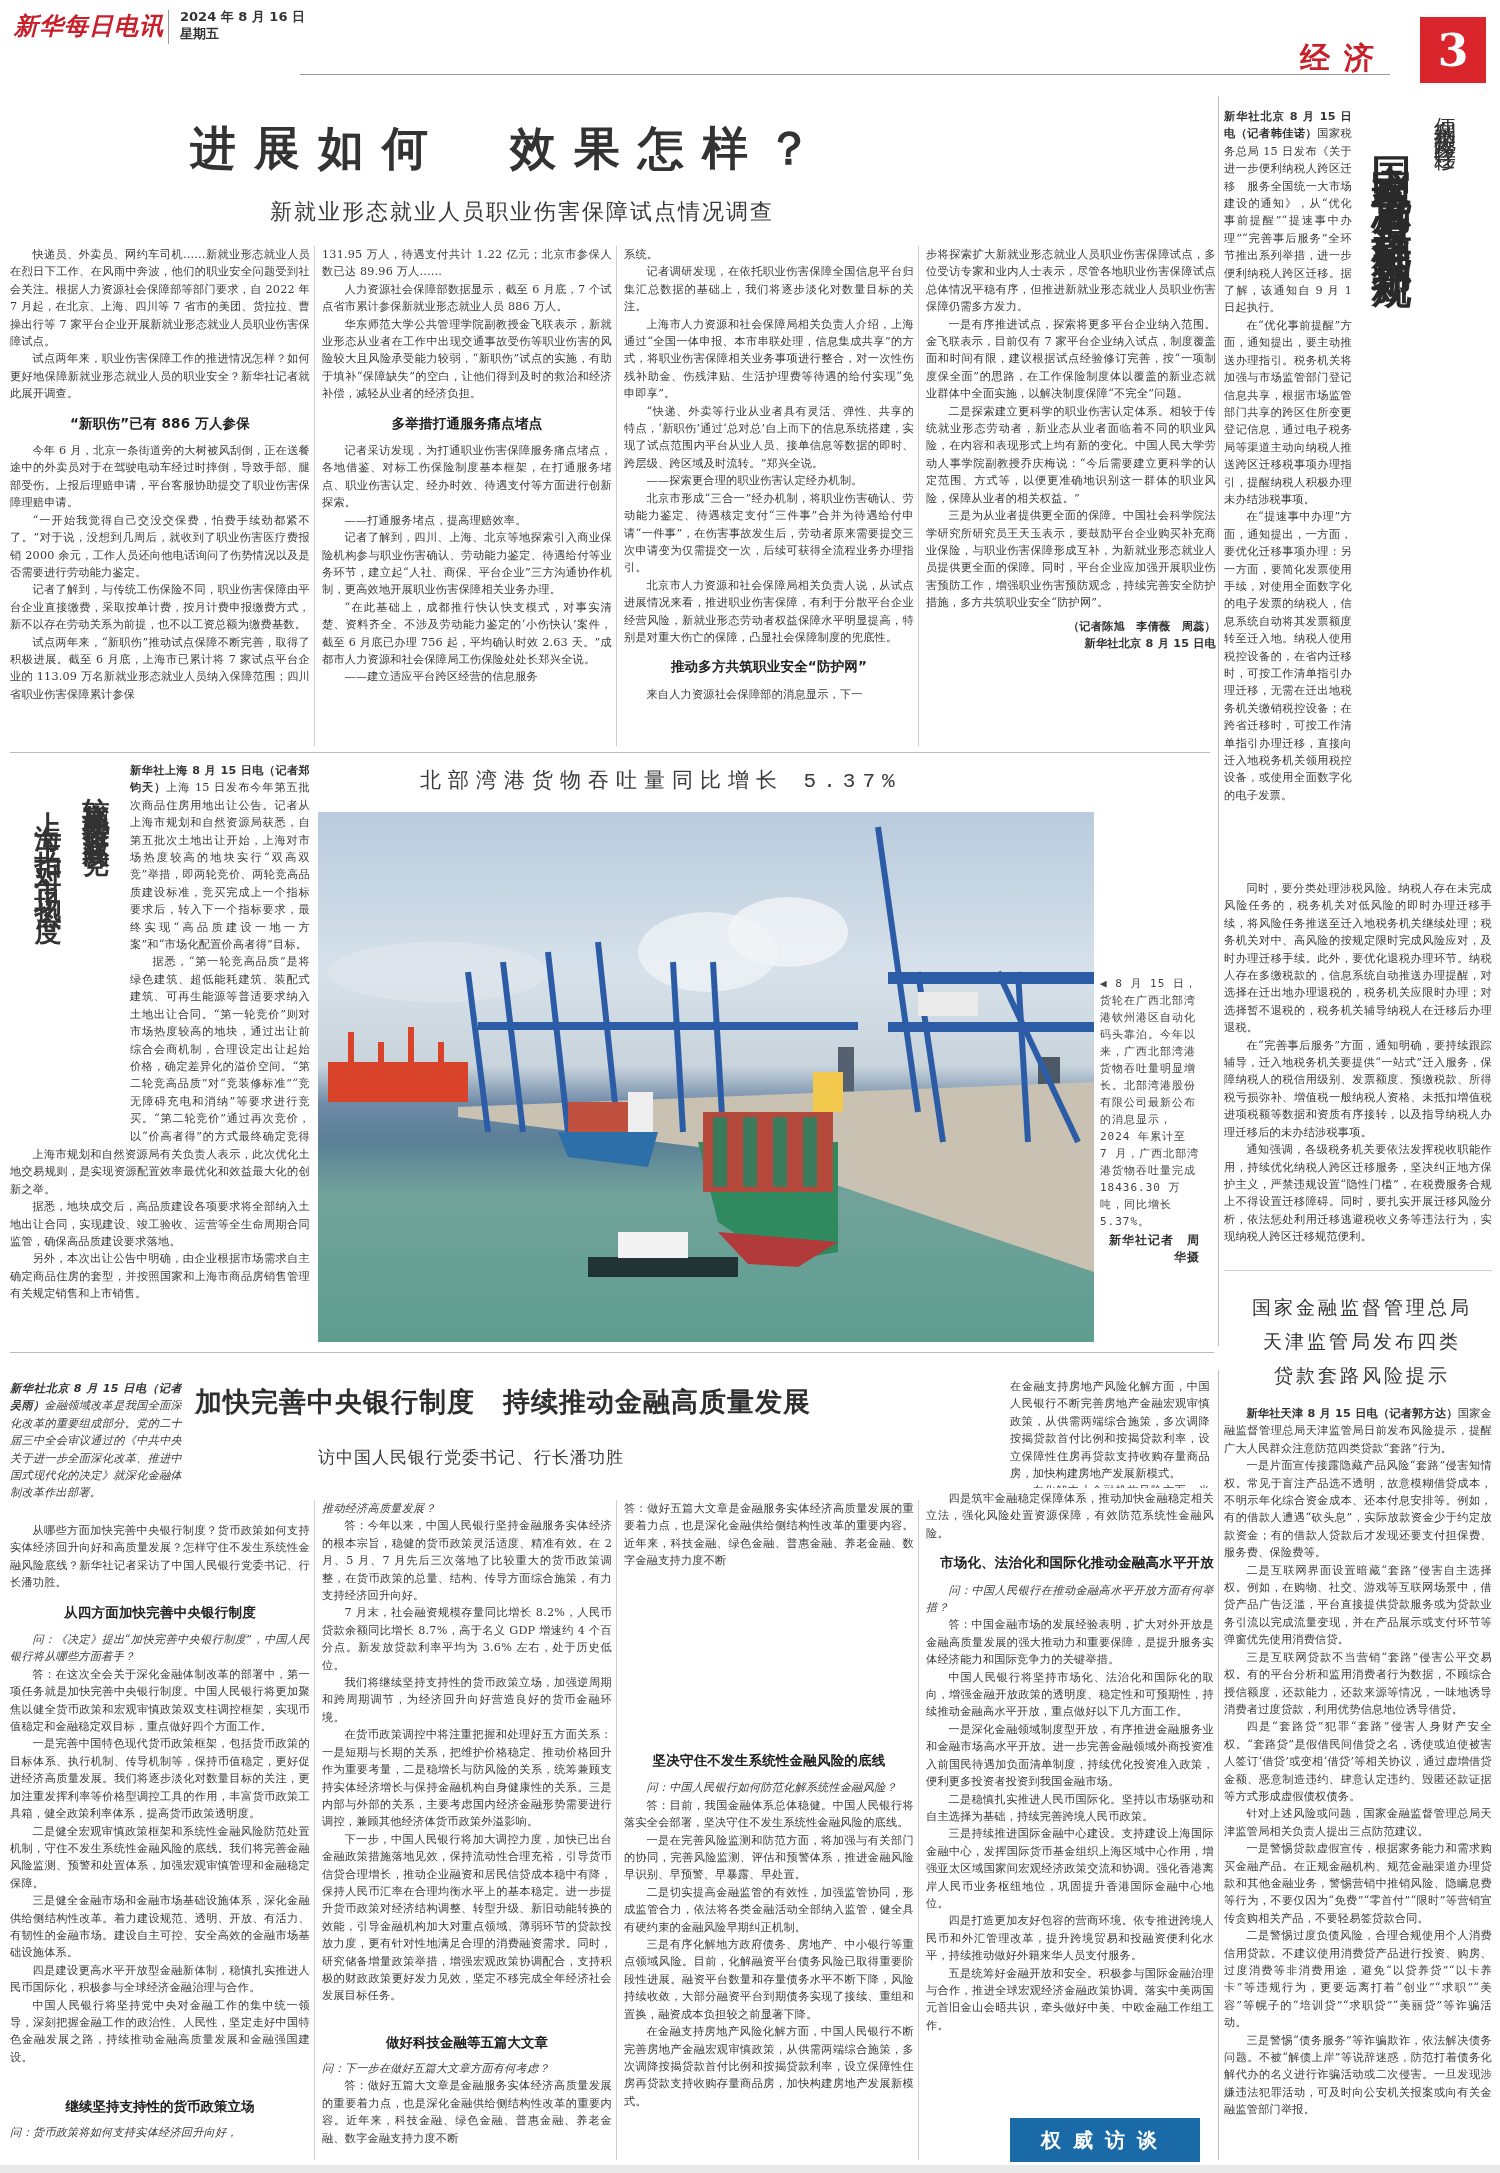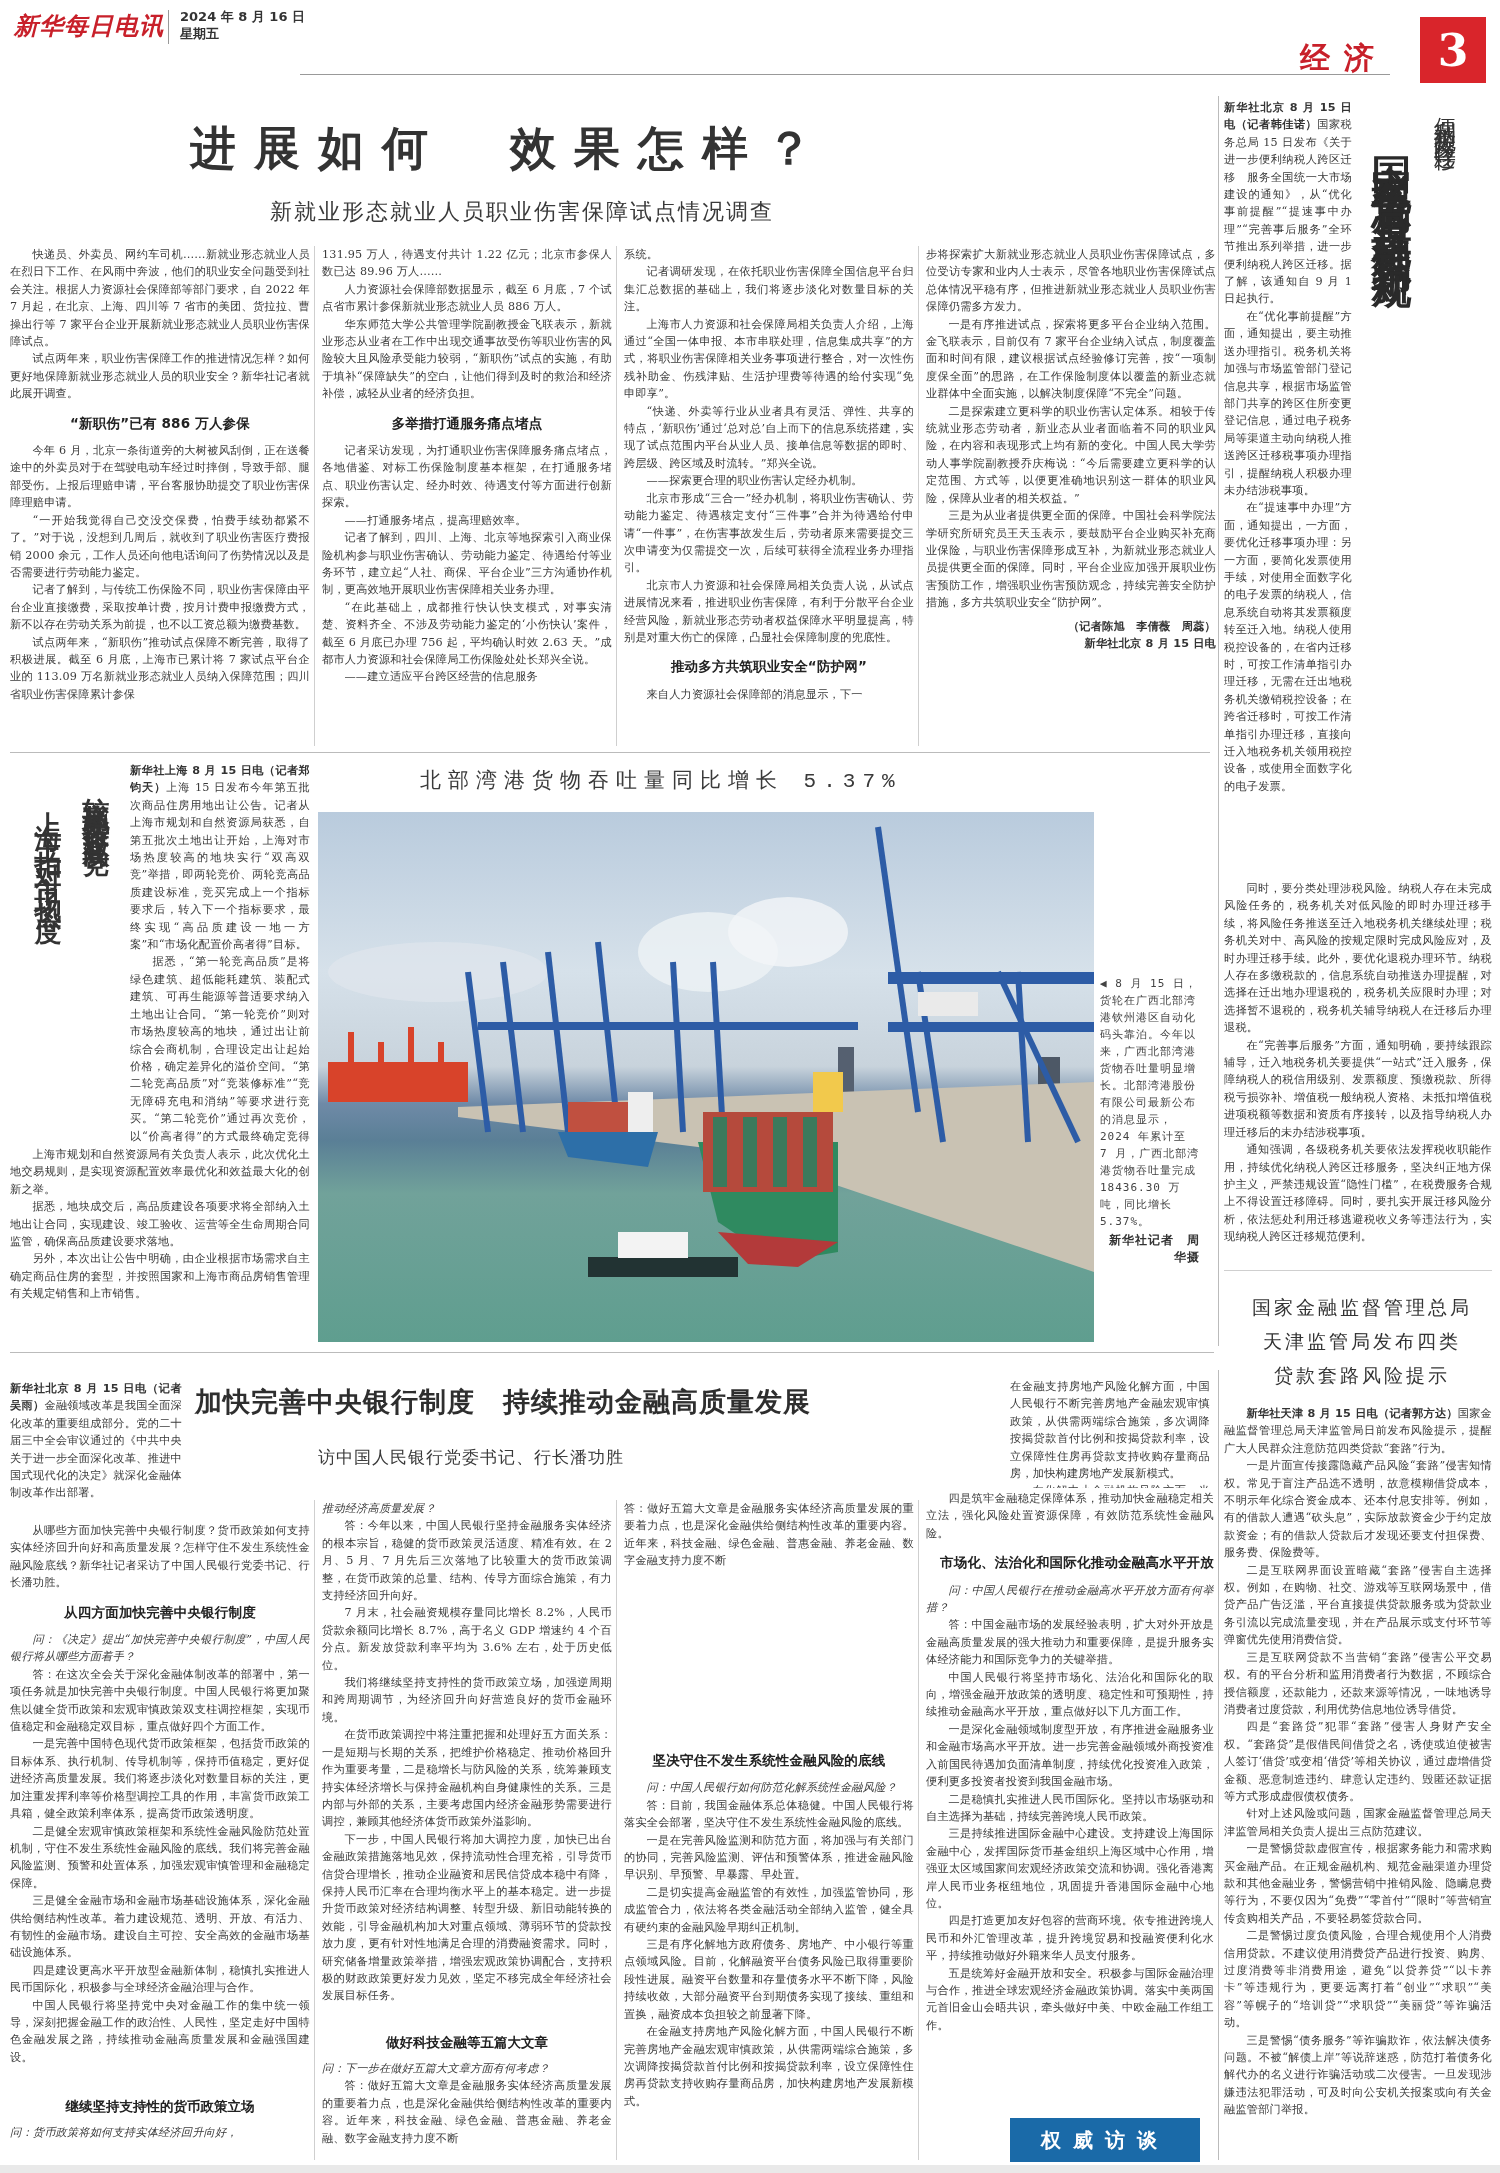--- a/index.html
+++ b/index.html
@@ -88,21 +88,21 @@
   <p>二是探索建立更科学的职业伤害认定体系。相较于传统就业形态劳动者，新业态从业者面临着不同的职业风险，在内容和表现形式上均有新的变化。中国人民大学劳动人事学院副教授乔庆梅说：“今后需要建立更科学的认定范围、方式等，以便更准确地识别这一群体的职业风险，保障从业者的相关权益。”</p>
   <p>三是为从业者提供更全面的保障。中国社会科学院法学研究所研究员王天玉表示，要鼓励平台企业购买补充商业保险，与职业伤害保障形成互补，为新就业形态就业人员提供更全面的保障。同时，平台企业应加强开展职业伤害预防工作，增强职业伤害预防观念，持续完善安全防护措施，多方共筑职业安全“防护网”。</p>
   <div class="dateline" style="text-align:right;margin-top:6px;">（记者陈旭　李倩薇　周蕊）</div>
   <div class="dateline" style="text-align:right;">新华社北京 8 月 15 日电</div>
 </div>
 
 <div class="vline" style="left:1218px;top:96px;height:1250px;background:#bbb;"></div>
 
 <div class="abs vert" style="left:1430px;top:100px;font-size:22px;letter-spacing:4px;color:#333;font-family:'DejaVu Sans',sans-serif;">便利纳税人跨区迁移</div>
 <div class="abs vert" style="left:1365px;top:125px;font-size:40px;font-weight:bold;letter-spacing:8px;color:#2a2a2a;">国家税务总局下月起施行系列新规</div>
-<div class="abs body-text" style="left:1224px;top:99px;width:128px;height:700px;overflow:hidden;">
+<div class="abs body-text" style="left:1224px;top:108px;width:128px;height:700px;overflow:hidden;">
   <p class="noind"><span class="dateline">新华社北京 8 月 15 日电（记者韩佳诺）</span><span>国家税务总局 15 日发布《关于进一步便利纳税人跨区迁移　服务全国统一大市场建设的通知》，从“优化事前提醒”“提速事中办理”“完善事后服务”全环节推出系列举措，进一步便利纳税人跨区迁移。据了解，该通知自 9 月 1 日起执行。</span></p>
   <p>在“优化事前提醒”方面，通知提出，要主动推送办理指引。税务机关将加强与市场监管部门登记信息共享，根据市场监管部门共享的跨区住所变更登记信息，通过电子税务局等渠道主动向纳税人推送跨区迁移税事项办理指引，提醒纳税人积极办理未办结涉税事项。</p>
   <p>在“提速事中办理”方面，通知提出，一方面，要优化迁移事项办理：另一方面，要简化发票使用手续，对使用全面数字化的电子发票的纳税人，信息系统自动将其发票额度转至迁入地。纳税人使用税控设备的，在省内迁移时，可按工作清单指引办理迁移，无需在迁出地税务机关缴销税控设备；在跨省迁移时，可按工作清单指引办理迁移，直接向迁入地税务机关领用税控设备，或使用全面数字化的电子发票。</p>
 </div>
 <div class="abs body-text" style="left:1224px;top:880px;width:268px;height:380px;overflow:hidden;">
   <p>同时，要分类处理涉税风险。纳税人存在未完成风险任务的，税务机关对低风险的即时办理迁移手续，将风险任务推送至迁入地税务机关继续处理；税务机关对中、高风险的按规定限时完成风险应对，及时办理迁移手续。此外，要优化退税办理环节。纳税人存在多缴税款的，信息系统自动推送办理提醒，对选择在迁出地办理退税的，税务机关应限时办理；对选择暂不退税的，税务机关辅导纳税人在迁移后办理退税。</p>
   <p>在“完善事后服务”方面，通知明确，要持续跟踪辅导，迁入地税务机关要提供“一站式”迁入服务，保障纳税人的税信用级别、发票额度、预缴税款、所得税亏损弥补、增值税一般纳税人资格、未抵扣增值税进项税额等数据和资质有序接转，以及指导纳税人办理迁移后的未办结涉税事项。</p>
   <p>通知强调，各级税务机关要依法发挥税收职能作用，持续优化纳税人跨区迁移服务，坚决纠正地方保护主义，严禁违规设置“隐性门槛”，在税费服务合规上不得设置迁移障碍。同时，要扎实开展迁移风险分析，依法惩处利用迁移逃避税收义务等违法行为，实现纳税人跨区迁移规范便利。</p>
 </div>
 
@@ -201,21 +201,21 @@
 <div class="abs caption-photo">
   <div>◀ 8 月 15 日，货轮在广西北部湾港钦州港区自动化码头靠泊。今年以来，广西北部湾港货物吞吐量明显增长。北部湾港股份有限公司最新公布的消息显示，2024 年累计至 7 月，广西北部湾港货物吞吐量完成 18436.30 万吨，同比增长 5.37%。</div>
   <div class="dateline" style="text-align:right;font-size:12px;margin-top:2px;font-family:'DejaVu Sans',sans-serif;">新华社记者　周华摄</div>
 </div>
 
 <div class="hline" style="left:10px;top:1352px;width:1204px;background:#bbb;"></div>
 
 <div class="abs" style="left:195px;top:1384px;font-size:27px;font-weight:bold;color:#2e2e2e;letter-spacing:1px;">加快完善中央银行制度　持续推动金融高质量发展</div>
 <div class="abs" style="left:318px;top:1446px;font-size:17px;color:#3a3a3a;font-family:'DejaVu Sans',sans-serif;letter-spacing:1px;">访中国人民银行党委书记、行长潘功胜</div>
 
-<div class="abs body-text" style="left:10px;top:1380px;width:172px;height:140px;overflow:hidden;">
+<div class="abs body-text" style="left:10px;top:1380px;width:172px;height:140px;overflow:hidden;font-style:italic;">
   <p class="noind"><span class="dateline">新华社北京 8 月 15 日电（记者吴雨）</span><span>金融领域改革是我国全面深化改革的重要组成部分。党的二十届三中全会审议通过的《中共中央关于进一步全面深化改革、推进中国式现代化的决定》就深化金融体制改革作出部署。</span></p>
 </div>
 <div class="abs body-text" style="left:10px;top:1522px;width:300px;height:640px;overflow:hidden;">
   <p>从哪些方面加快完善中央银行制度？货币政策如何支持实体经济回升向好和高质量发展？怎样守住不发生系统性金融风险底线？新华社记者采访了中国人民银行党委书记、行长潘功胜。</p>
   <div class="subhead">从四方面加快完善中央银行制度</div>
   <p class="q">问：《决定》提出“加快完善中央银行制度”，中国人民银行将从哪些方面着手？</p>
   <p>答：在这次全会关于深化金融体制改革的部署中，第一项任务就是加快完善中央银行制度。中国人民银行将更加聚焦以健全货币政策和宏观审慎政策双支柱调控框架，实现币值稳定和金融稳定双目标，重点做好四个方面工作。</p>
   <p>一是完善中国特色现代货币政策框架，包括货币政策的目标体系、执行机制、传导机制等，保持币值稳定，更好促进经济高质量发展。我们将逐步淡化对数量目标的关注，更加注重发挥利率等价格型调控工具的作用，丰富货币政策工具箱，健全政策利率体系，提高货币政策透明度。</p>
   <p>二是健全宏观审慎政策框架和系统性金融风险防范处置机制，守住不发生系统性金融风险的底线。我们将完善金融风险监测、预警和处置体系，加强宏观审慎管理和金融稳定保障。</p>
   <p>三是健全金融市场和金融市场基础设施体系，深化金融供给侧结构性改革。着力建设规范、透明、开放、有活力、有韧性的金融市场。建设自主可控、安全高效的金融市场基础设施体系。</p>

